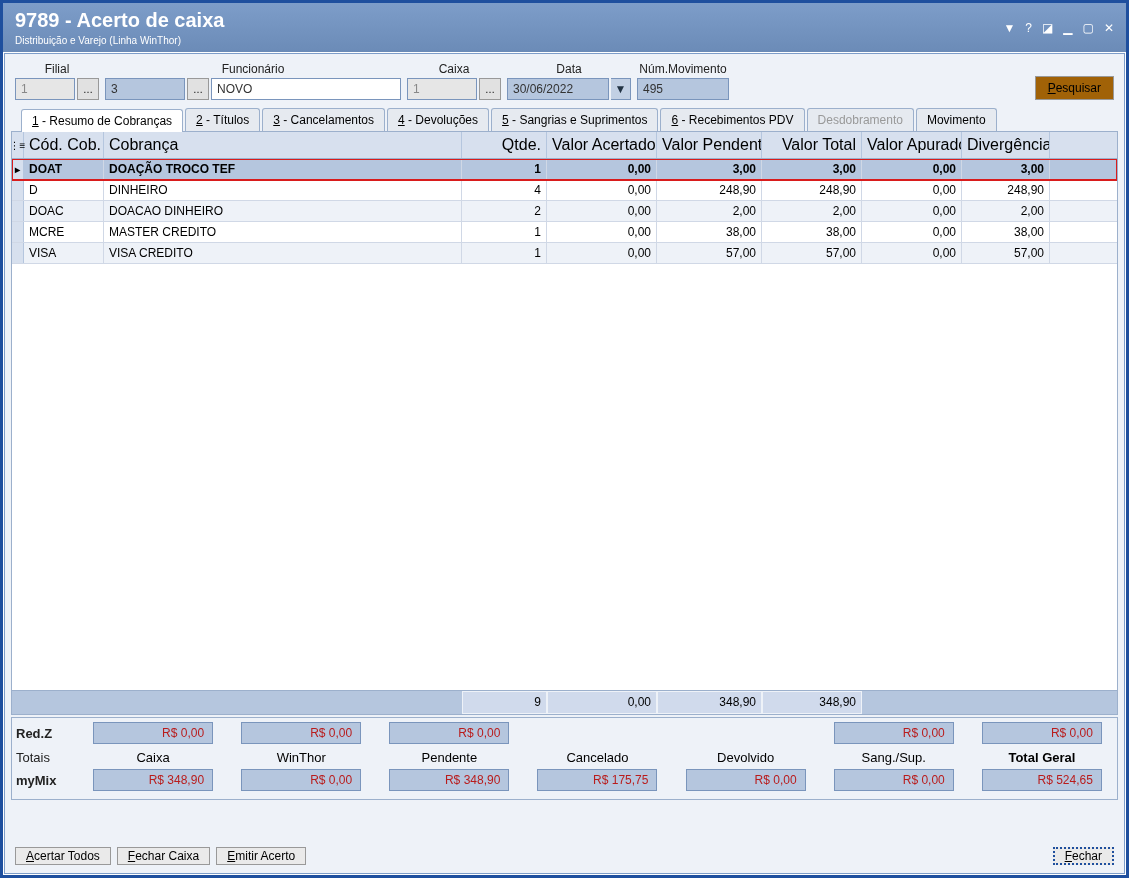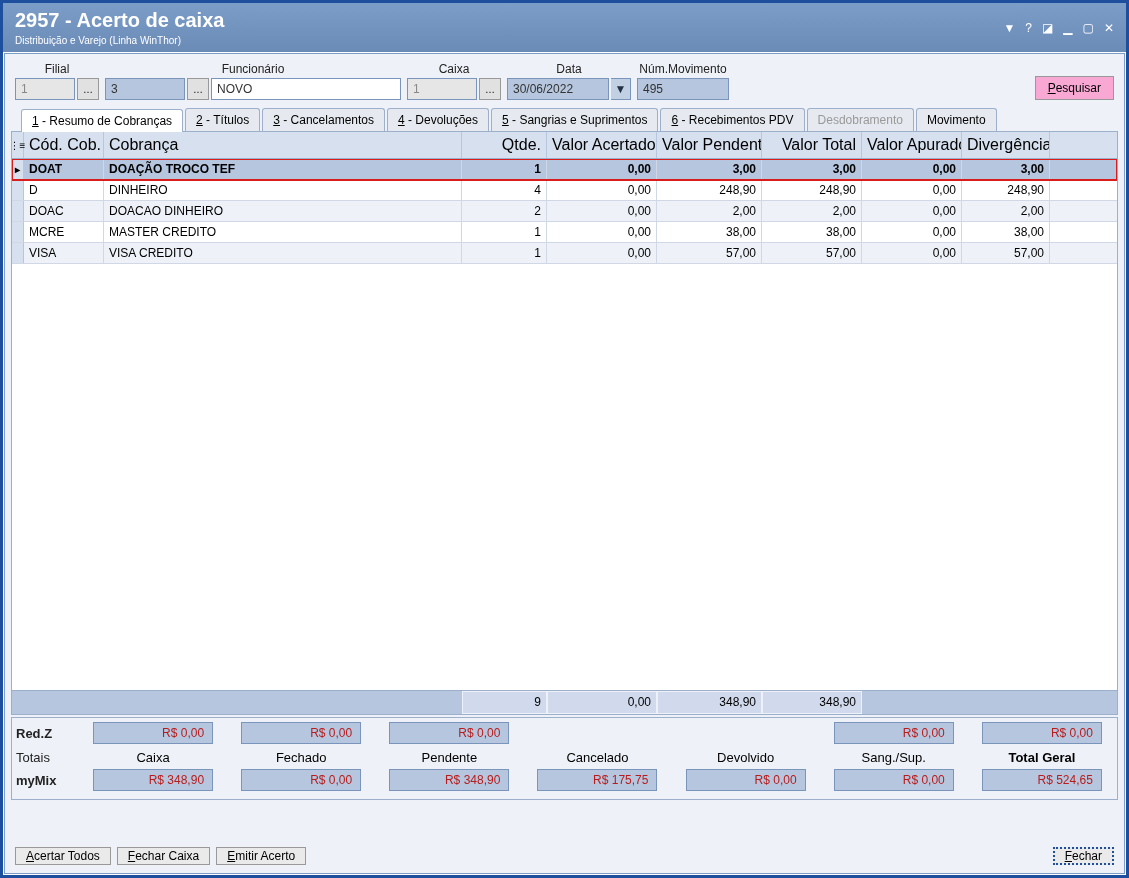--- a/index.html
+++ b/index.html
@@ -28,21 +28,21 @@
 }
 .inp.disabled { background: #e6e6e6; color: #888; }
 .dots-btn {
   width: 22px; height: 22px; background: #e1e1e1; border: 1px solid #999; font-size: 10px; cursor: pointer;
 }
 .dropdown-arrow {
   width: 20px; height: 22px; background: #c2d0e4; border: 1px solid #7a95bc; border-left: none;
   display: flex; align-items: center; justify-content: center; cursor: pointer; color: #234;
 }
 .search-btn {
-  margin-left: auto; padding: 4px 12px; height: 24px; background: #f9a8d4; border: 1px solid #999; cursor: pointer;
+  margin-left: auto; padding: 4px 12px; height: 24px; background: #a16207; border: 1px solid #999; cursor: pointer;
 }
 
 .tabs { display: flex; border-bottom: 0; align-items: flex-end; padding-left: 10px; }
 .tab {
   padding: 4px 10px; background: #e6eaf0; border: 1px solid #9cb0cc; border-bottom: none;
   margin-right: 2px; cursor: pointer; white-space: nowrap; border-radius: 3px 3px 0 0;
 }
 .tab.active { background: #fff; position: relative; top: 1px; font-weight: normal; }
 .tab.disabled { color: #999; }
 .tab .u { text-decoration: underline; }
@@ -93,21 +93,21 @@
 button .u { text-decoration: underline; }
 
 </style>
 </head>
 <body>
 
 <div class="window">
 
   <div class="titlebar">
     <div>
-      <div class="title">2957 - Acerto de caixa</div>
+      <div class="title">9789 - Acerto de caixa</div>
       <div class="subtitle">Distribuição e Varejo (Linha WinThor)</div>
     </div>
     <div class="controls">
       <span>▼</span>
       <span>?</span>
       <span>◪</span>
       <span>▁</span>
       <span>▢</span>
       <span>✕</span>
     </div>
@@ -267,21 +267,21 @@
         <div class="sum-col">
             <div class="val-box">R$ 0,00</div>
           </div>
       </div>
       <div class="summary-row" style="margin-top:6px">
         <div class="summary-label" style="width:60px">Totais</div>
         <div class="sum-col">
             <div class="lbl">Caixa</div>
           </div>
         <div class="sum-col">
-            <div class="lbl">Fechado</div>
+            <div class="lbl">WinThor</div>
           </div>
         <div class="sum-col">
             <div class="lbl">Pendente</div>
           </div>
         <div class="sum-col">
             <div class="lbl">Cancelado</div>
           </div>
         <div class="sum-col">
             <div class="lbl">Devolvido</div>
           </div>

